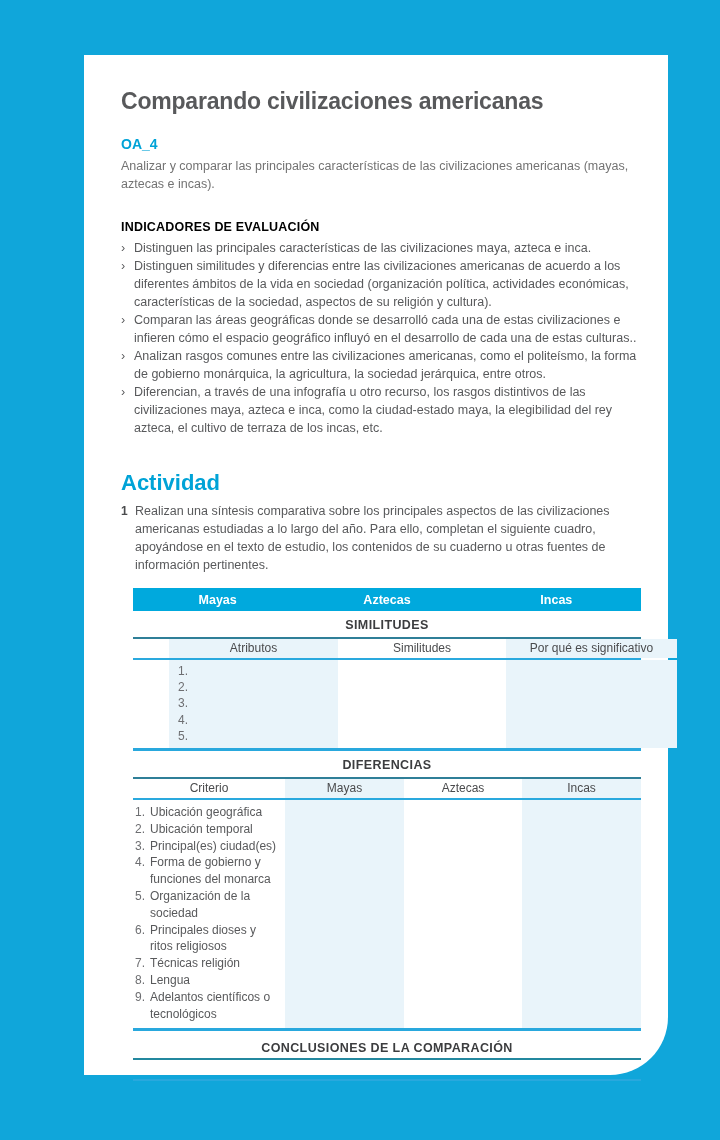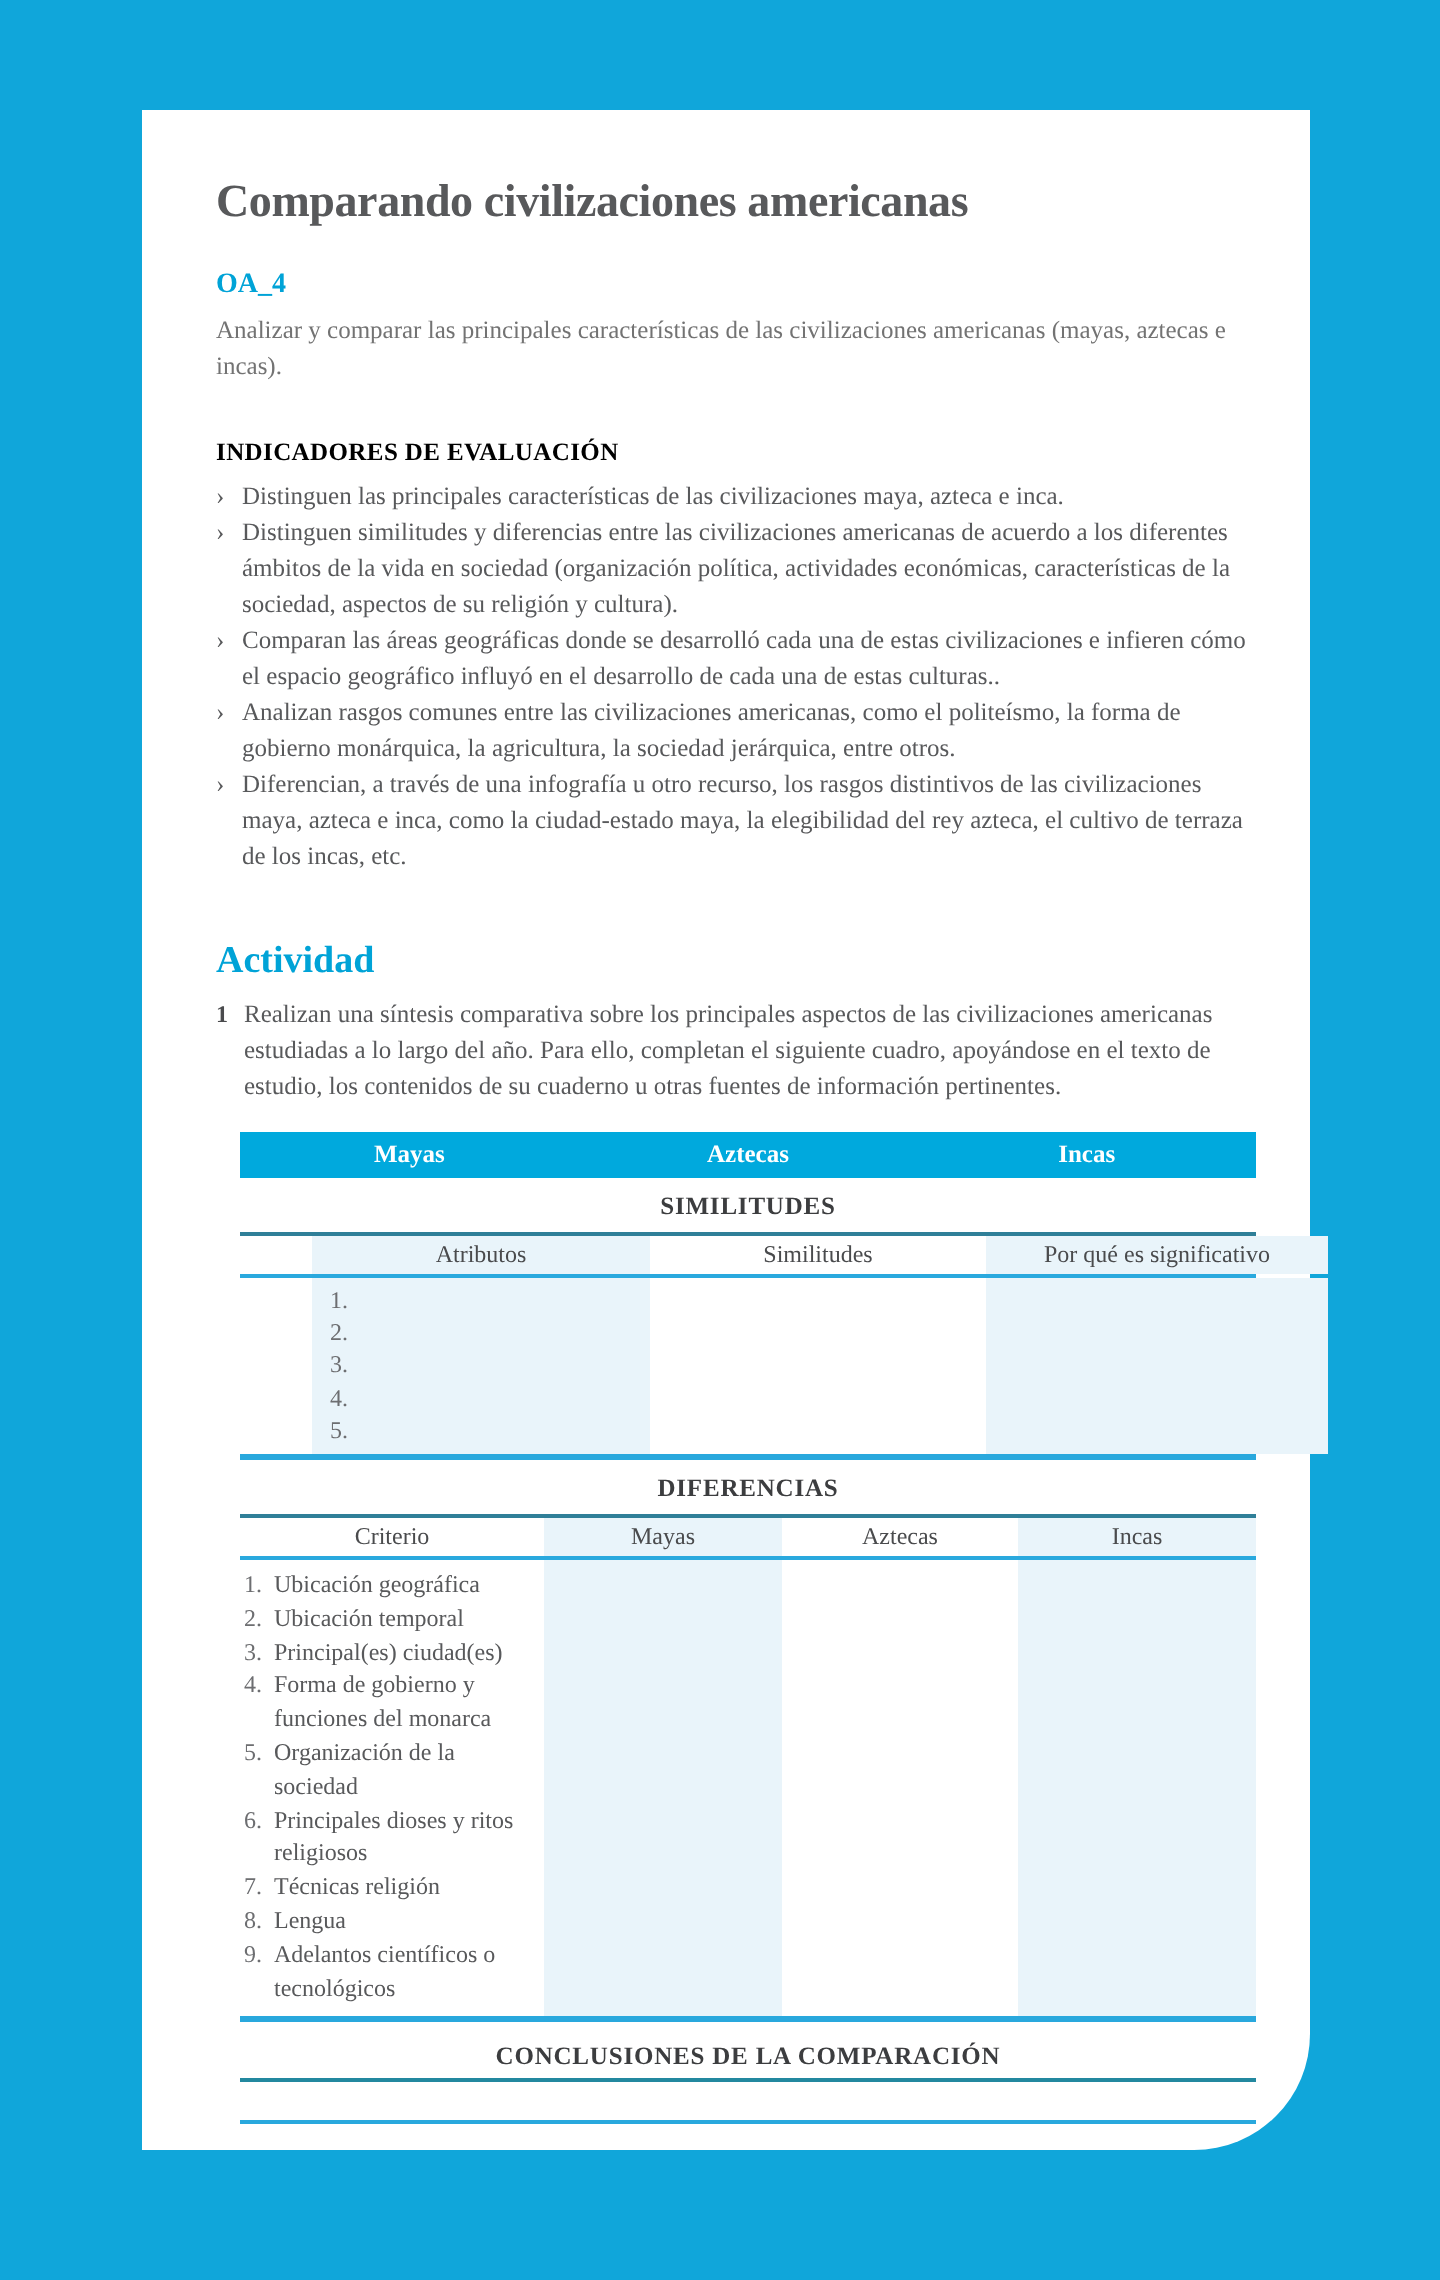--- a/index.html
+++ b/index.html
@@ -6,26 +6,25 @@
   html, body { margin: 0; padding: 0; }
   body {
     width: 720px; height: 1140px;
     background: #10a6da;
     font-family: "Liberation Sans", sans-serif;
     position: relative;
     overflow: hidden;
   }
   .card {
     position: absolute;
-    left: 71px; top: 55px;
+    left: 84px; top: 55px;
     width: 584px; height: 1020px;
     background: #ffffff;
     border-radius: 0 0 58px 0;
     padding: 33px 27px 0 37px;
-    font-family: Liberation Serif, serif;
   }
   .page-title {
     margin: 0;
     font-size: 23px;
     font-weight: bold;
     letter-spacing: -0.2px;
     color: #58595b;
   }
   .oa-code {
     margin: 21px 0 5px 0;
@@ -53,21 +52,21 @@
     line-height: 18px;
     color: #58595b;
   }
   .bullet-list .chev {
     flex: 0 0 13px;
     color: #58595b;
   }
   .bullet-list .btext { flex: 1; }
   .actividad-heading {
     margin: 33px 0 6px 0;
-    font-size: 19px;
+    font-size: 22px;
     font-weight: bold;
     color: #00a3d7;
   }
   .act-item { display: flex; }
   .act-item .num {
     flex: 0 0 14px;
     font-size: 12px;
     font-weight: bold;
     color: #4a4b4d;
     line-height: 18px;

